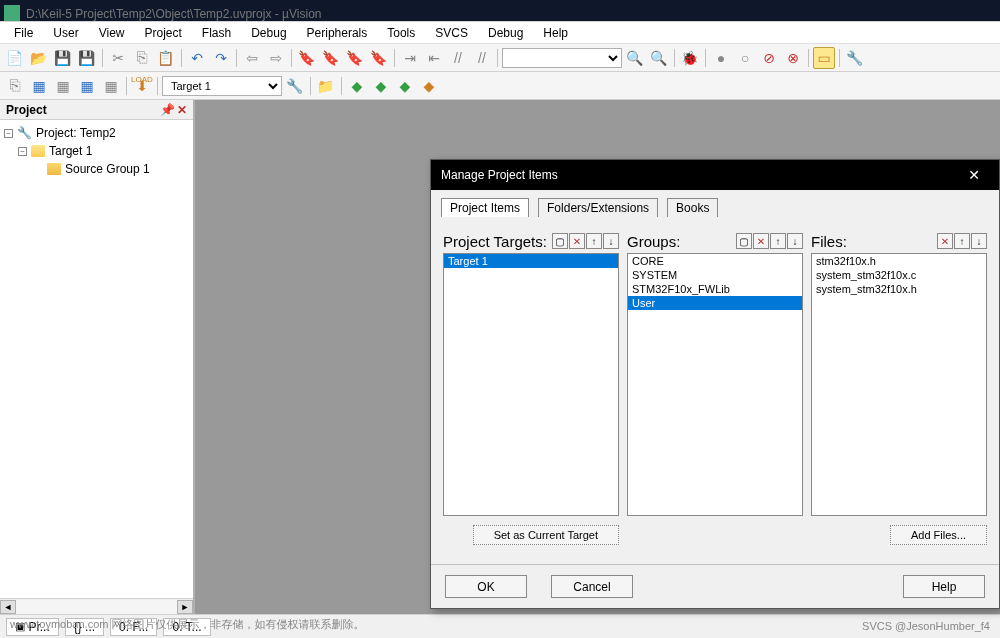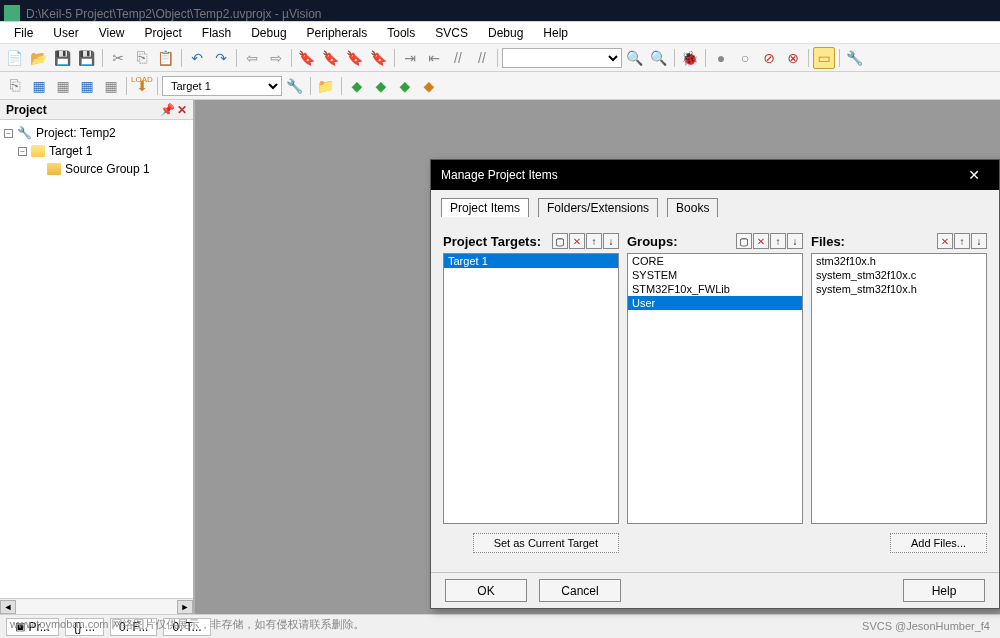--- a/index.html
+++ b/index.html
@@ -53,29 +53,29 @@
 
 .dialog { position: absolute; left: 430px; top: 159px; width: 570px; height: 450px; background: #f0f0f0; border: 1px solid #555; box-shadow: 3px 3px 8px rgba(0,0,0,0.3); display: flex; flex-direction: column; }
 .dlg-title { height: 30px; background: #000; color: #fff; display: flex; align-items: center; padding: 0 10px; font-size: 12px; }
 .dlg-close { margin-left: auto; width: 30px; text-align: center; cursor: pointer; font-size: 14px; }
 .dlg-tabs { display: flex; padding: 8px 10px 0 10px; gap: 9px; font-family: "Courier New", monospace; font-size: 12px; }
 .dlg-tab { padding: 2px 8px; border: 1px solid #888; border-bottom: none; background: #f0f0f0; cursor: pointer; }
 .dlg-tab.active { background: #fff; }
 .dlg-body { flex: 1; padding: 14px 12px; display: flex; gap: 8px; }
 .dlg-col { flex: 1; display: flex; flex-direction: column; }
 .col-header { display: flex; align-items: center; height: 20px; }
-.col-label { font-size: 13px; font-weight: bold; }
+.col-label { font-size: 15px; }
 .col-tools { margin-left: auto; display: flex; gap: 1px; }
 .col-tool { width: 16px; height: 16px; border: 1px solid #888; background: #f5f5f5; display: flex; align-items: center; justify-content: center; font-size: 10px; cursor: pointer; }
 .listbox { flex: 1; border: 1px solid #888; background: #fff; overflow: auto; margin-top: 2px; }
 .list-item { padding: 1px 4px; font-size: 11px; cursor: pointer; }
 .list-item.selected { background: #0078d7; color: #fff; }
 .col-footer { height: 30px; display: flex; justify-content: flex-end; align-items: center; margin-top: 4px; }
 .col-btn { border: 1px solid #888; background: #f5f5f5; padding: 3px 20px; font-size: 11px; cursor: pointer; border-style: dotted; }
-.dlg-buttons { height: 36px; border-top: 1px solid #c0c0c0; display: flex; align-items: center; justify-content: flex-end; gap: 12px; padding: 0 14px; }
+.dlg-buttons { height: 44px; border-top: 1px solid #c0c0c0; display: flex; align-items: center; justify-content: flex-end; gap: 24px; padding: 0 14px; }
 .dlg-btn { width: 82px; height: 23px; border: 1px solid #888; background: #f5f5f5; font-size: 12px; cursor: pointer; }
 
 
 .watermark { position: absolute; left: 10px; bottom: 6px; font-size: 11px; color: #888; }
 .watermark2 { position: absolute; right: 10px; bottom: 6px; font-size: 11px; color: #888; }
 
 
 .ic-blue{color:#3070c0}.ic-red{color:#c03030}.ic-green{color:#30a040}.ic-orange{color:#d08020}.ic-gray{color:#888}
 </style>
 </head>

